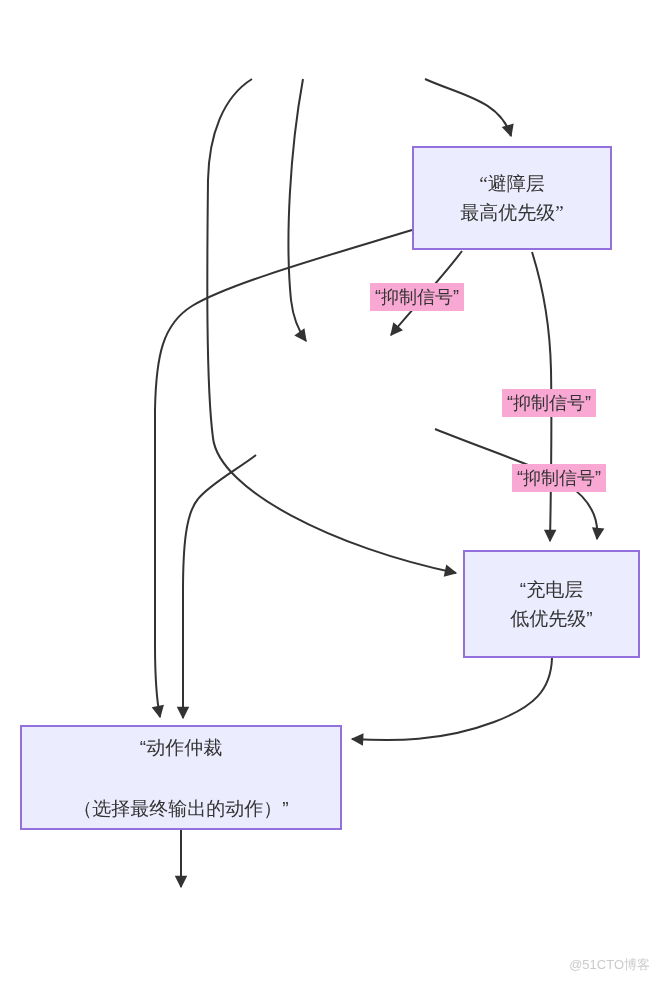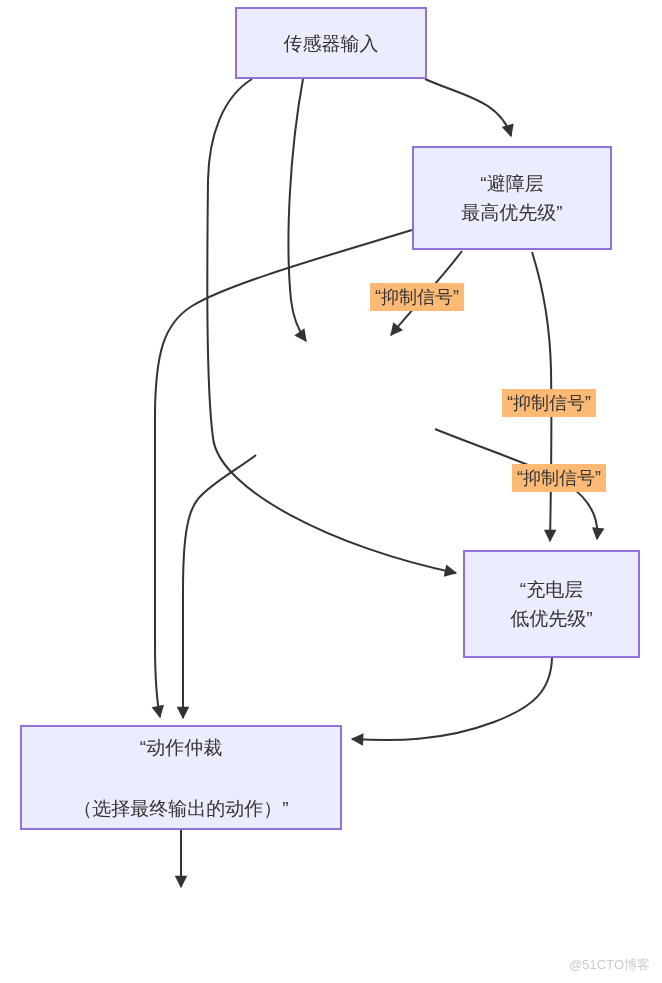--- a/index.html
+++ b/index.html
@@ -33,21 +33,21 @@
     line-height: 29px;
     display: flex;
     flex-direction: column;
     align-items: center;
     justify-content: center;
     text-align: center;
   }
   .edge-label {
     position: absolute;
     transform: translate(-50%, -50%);
-    background: #fdba74;
+    background: #f9a8d4;
     color: #333333;
     font-size: 18px;
     line-height: 22px;
     padding: 3px 5px;
     white-space: nowrap;
   }
   .watermark {
     position: absolute;
     right: 12px;
     bottom: 9px;
@@ -74,25 +74,22 @@
       <path d="M 462 251 C 441 279 414 307 391 335" marker-end="url(#ah)"></path>
       <path d="M 532 252 C 544 290 550 325 551 370 C 552 430 551 490 550 541" marker-end="url(#ah)"></path>
       <path d="M 435 429 C 492 452 543 468 567 484 C 591 500 599 520 597 539" marker-end="url(#ah)"></path>
       <path d="M 412 230 C 330 255 230 283 192 306 C 163 324 156 355 155 410 L 155 645 C 155 680 157 702 160 717" marker-end="url(#ah)"></path>
       <path d="M 256 455 C 238 469 210 484 198 499 C 186 513 183 545 183 592 L 183 718" marker-end="url(#ah)"></path>
       <path d="M 552 658 C 551 690 534 707 494 722 C 441 742 393 741 352 739" marker-end="url(#ah)"></path>
       <path d="M 181 830 L 181 887" marker-end="url(#ah)"></path>
     </g>
   </svg>
 
-  <div class="node" style="left:235px; top:7px; width:192px; height:72px;">
-    <div>传感器输入</div>
-  </div>
 
-  <div class="node" style="left:412px; top:146px; width:200px; height:104px;">
+  <div class="node" style="left:412px; top:146px; width:200px; height:104px;font-family:Liberation Serif, serif;">
     <div>“避障层</div>
     <div>最高优先级”</div>
   </div>
 
 
   <div class="node" style="left:463px; top:550px; width:177px; height:108px;">
     <div>“充电层</div>
     <div>低优先级”</div>
   </div>
 

